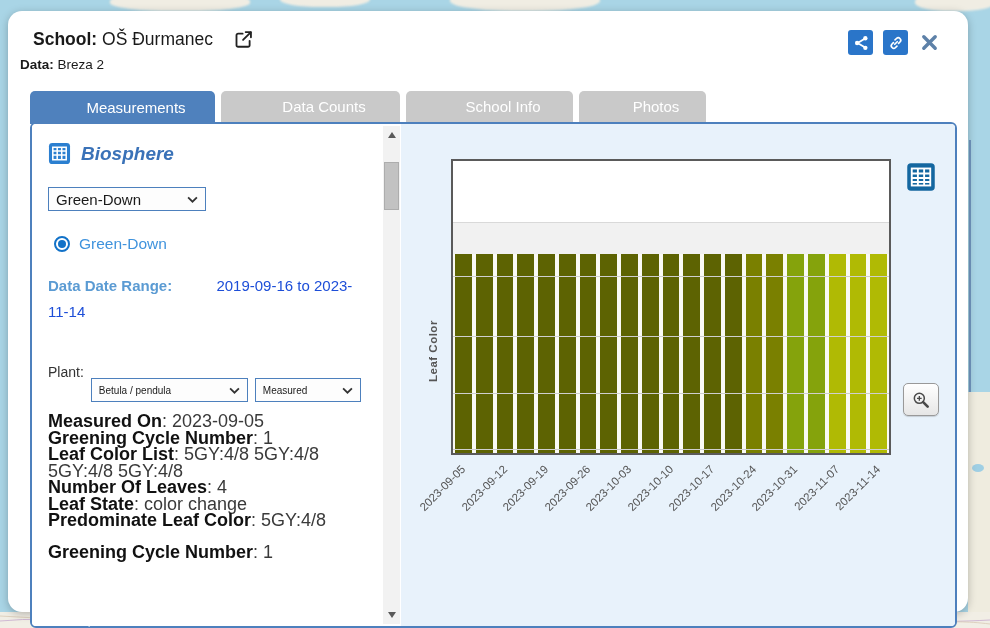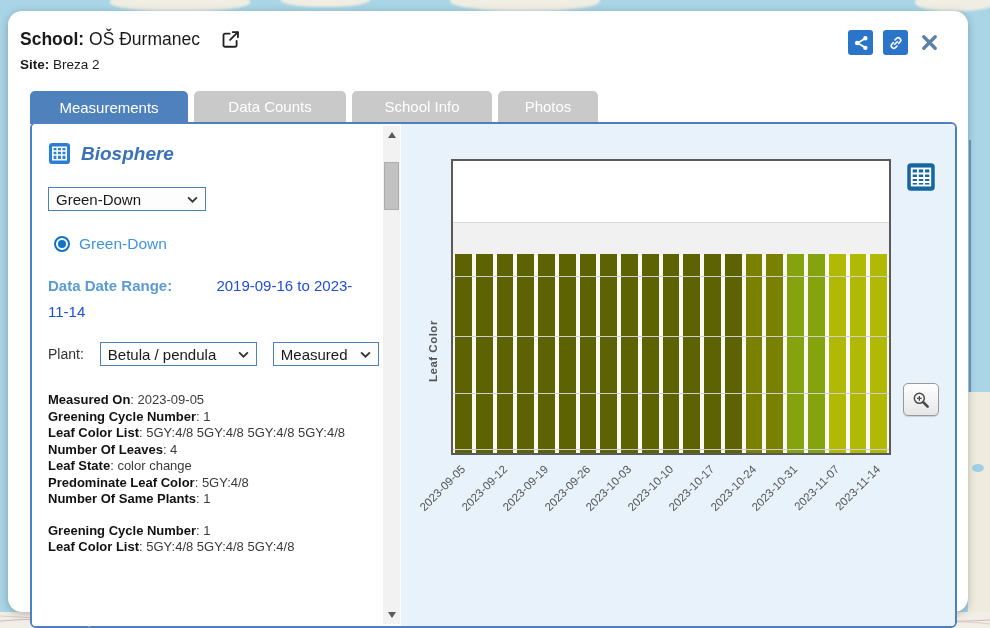--- a/index.html
+++ b/index.html
@@ -11,56 +11,56 @@
   .map-right-land{position:absolute;left:968px;top:392px;width:22px;height:236px;background:#efecdf;}
   .map-right-water{position:absolute;left:972px;top:464px;width:12px;height:8px;background:#9fcfe4;border-radius:50%;}
   .marker{position:absolute;left:51px;top:614px;width:12px;height:12px;border-radius:50%;
     background:#e43b30;border:1px solid #a81f16;box-shadow:0 0 2px rgba(0,0,0,.4);}
   .map-label-blob{position:absolute;height:6px;border-radius:3px;filter:blur(.6px);}
   
   .dialog{position:absolute;left:8px;top:11px;width:960px;height:601px;background:#fff;
     border-radius:14px;box-shadow:0 2px 8px rgba(0,0,0,.25);}
   .tail{position:absolute;left:78px;top:610px;z-index:3;}
   .hdr{position:absolute;left:12px;top:18px;color:#1a1a1a;}
-  .school-line{font-size:17.5px;display:flex;align-items:center;gap:20px;}
+  .school-line{font-size:17.5px;display:flex;align-items:center;gap:20px;margin-left:13px;}
   .school-line .lbl{font-weight:bold;}
   .site-line{font-size:13.5px;margin-top:7px;}
   .site-line .lbl{font-weight:bold;}
   .iconbar{position:absolute;right:28px;top:19px;display:flex;gap:10px;align-items:center;}
   .icon-btn{width:25px;height:25px;background:#2a75c9;border-radius:3px;display:flex;
     align-items:center;justify-content:center;cursor:pointer;}
   .x-btn{width:22px;height:22px;display:flex;align-items:center;justify-content:center;cursor:pointer;}
   
   .tabbar{position:absolute;left:22px;top:80px;display:flex;gap:6px;height:33px;z-index:2;}
   .tab{height:31px;background:#c9c9c9;color:#fff;font-size:15px;display:flex;align-items:center;
-    justify-content:center;border-radius:5px 5px 0 0;cursor:pointer;}
+    justify-content:center;border-radius:5px 5px 0 0;cursor:pointer;padding-left:27px;}
   .tab.active{background:#4f81bd;height:33px;}
   
   .inner{position:absolute;left:22px;top:111px;width:927px;height:506px;border:2px solid #4d80bd;
     border-radius:6px;background:#fff;box-sizing:border-box;display:flex;overflow:hidden;}
   .leftpanel{width:369px;position:relative;background:#fff;overflow:hidden;box-sizing:border-box;
     padding:18px 0 0 16px;}
   .bio-row{display:flex;align-items:center;gap:10px;}
   .bio-title{font-size:19px;font-weight:bold;font-style:italic;color:#3a72b8;}
   .sel{border:1px solid #4d80bd;background:#fdfdfd;height:24px;display:inline-flex;align-items:center;
-    justify-content:space-between;padding:0 7px;font-size:15px;color:#1a1a1a;box-sizing:border-box;cursor:pointer;white-space:nowrap;overflow:hidden;}
+    justify-content:space-between;padding:0 7px;font-size:10px;color:#1a1a1a;box-sizing:border-box;cursor:pointer;white-space:nowrap;overflow:hidden;margin-top:36px;}
   .sel-protocol{width:158px;margin-top:22px;font-size:15px;}
   .radio-row{display:flex;align-items:center;gap:9px;margin-top:24px;margin-left:6px;}
   .radio{width:16px;height:16px;border-radius:50%;border:2px solid #1272c8;box-sizing:border-box;
     display:flex;align-items:center;justify-content:center;cursor:pointer;}
   .radio .dot{width:8px;height:8px;border-radius:50%;background:#1272c8;}
   .radio-label{color:#3f93dd;font-size:15.5px;cursor:pointer;}
   .daterange{margin-top:20px;width:318px;font-size:15px;line-height:26px;}
   .dr-label{color:#5b9bd3;font-weight:bold;}
   .dr-val{color:#1d4ed8;margin-left:40px;}
-  .plant-row{margin-top:17px;display:flex;align-items:center;gap:16px;}
+  .plant-row{margin-top:17px;display:flex;align-items:center;gap:7px;}
   .plant-label{font-size:14px;color:#333;}
   .sel-species{width:157px;}
   .sel-attr{width:106px;}
-  .meas{margin-top:26px;width:318px;font-size:13px;line-height:16.5px;color:#3a3a3a;}
+  .meas{margin-top:11px;width:318px;font-size:18px;line-height:16.5px;color:#3a3a3a;}
   .mblock{margin-bottom:15px;}
   .ml{font-weight:bold;color:#111;}
   
   .scrollbar{position:absolute;right:1px;top:2px;bottom:2px;width:17px;background:#f2f2f2;}
   .sb-up,.sb-dn{position:absolute;left:0;width:17px;height:14px;display:flex;align-items:center;justify-content:center;cursor:pointer;}
   .sb-up{top:2px;} .sb-dn{bottom:2px;}
   .tri-up{width:0;height:0;border-left:4px solid transparent;border-right:4px solid transparent;border-bottom:6px solid #5a5a5a;}
   .tri-dn{width:0;height:0;border-left:4px solid transparent;border-right:4px solid transparent;border-top:6px solid #5a5a5a;}
   .sb-thumb{position:absolute;left:1px;top:36px;width:15px;height:48px;background:#c2c2c2;border:1px solid #adadad;box-sizing:border-box;cursor:pointer;}
   
@@ -120,21 +120,21 @@
       <span>OŠ Đurmanec</span></span>
       <span style="cursor:pointer;display:flex;">
         <svg width="21" height="21" viewBox="0 0 24 24" fill="none" stroke="#222" stroke-width="2.1" stroke-linecap="round" stroke-linejoin="round">
           <path d="M19 13.5 v5 a1.8 1.8 0 0 1 -1.8 1.8 h-11.4 a1.8 1.8 0 0 1 -1.8 -1.8 v-11.4 a1.8 1.8 0 0 1 1.8 -1.8 H11"></path>
           <path d="M14.5 3.5 h6 v6"></path>
           <path d="M20.2 3.8 L11.5 12.5"></path>
         </svg>
       </span>
     </div>
     <div class="site-line">
-      <span class="lbl">Site:</span>
+      <span class="lbl">Data:</span>
       <span>Breza 2</span>
     </div>
   </div>
 
   <div class="iconbar">
     <div class="icon-btn">
       <svg width="18" height="18" viewBox="0 0 24 24">
         <path d="M17.5 6 L7.5 12 M7.5 12 L17.5 18" stroke="#fff" stroke-width="2.4" fill="none"></path>
         <circle cx="17.8" cy="5.6" r="2.9" fill="#fff"></circle>
         <circle cx="6.8" cy="12" r="2.9" fill="#fff"></circle>
@@ -212,25 +212,23 @@
       </div>
 
       <div class="meas">
           <div class="mblock">
             <div class="mline"><span class="ml">Measured On</span>: <span class="mv">2023-09-05</span></div>
             <div class="mline"><span class="ml">Greening Cycle Number</span>: <span class="mv">1</span></div>
             <div class="mline"><span class="ml">Leaf Color List</span>: <span class="mv">5GY:4/8 5GY:4/8 5GY:4/8 5GY:4/8</span></div>
             <div class="mline"><span class="ml">Number Of Leaves</span>: <span class="mv">4</span></div>
             <div class="mline"><span class="ml">Leaf State</span>: <span class="mv">color change</span></div>
             <div class="mline"><span class="ml">Predominate Leaf Color</span>: <span class="mv">5GY:4/8</span></div>
-            <div class="mline"><span class="ml">Number Of Same Plants</span>: <span class="mv">1</span></div>
           </div>
           <div class="mblock">
             <div class="mline"><span class="ml">Greening Cycle Number</span>: <span class="mv">1</span></div>
-            <div class="mline"><span class="ml">Leaf Color List</span>: <span class="mv">5GY:4/8 5GY:4/8 5GY:4/8</span></div>
           </div>
         </div>
 
       <div class="scrollbar">
         <div class="sb-up">
             <div class="tri-up"></div>
           </div>
         <div class="sb-thumb"></div>
         <div class="sb-dn">
             <div class="tri-dn"></div>

